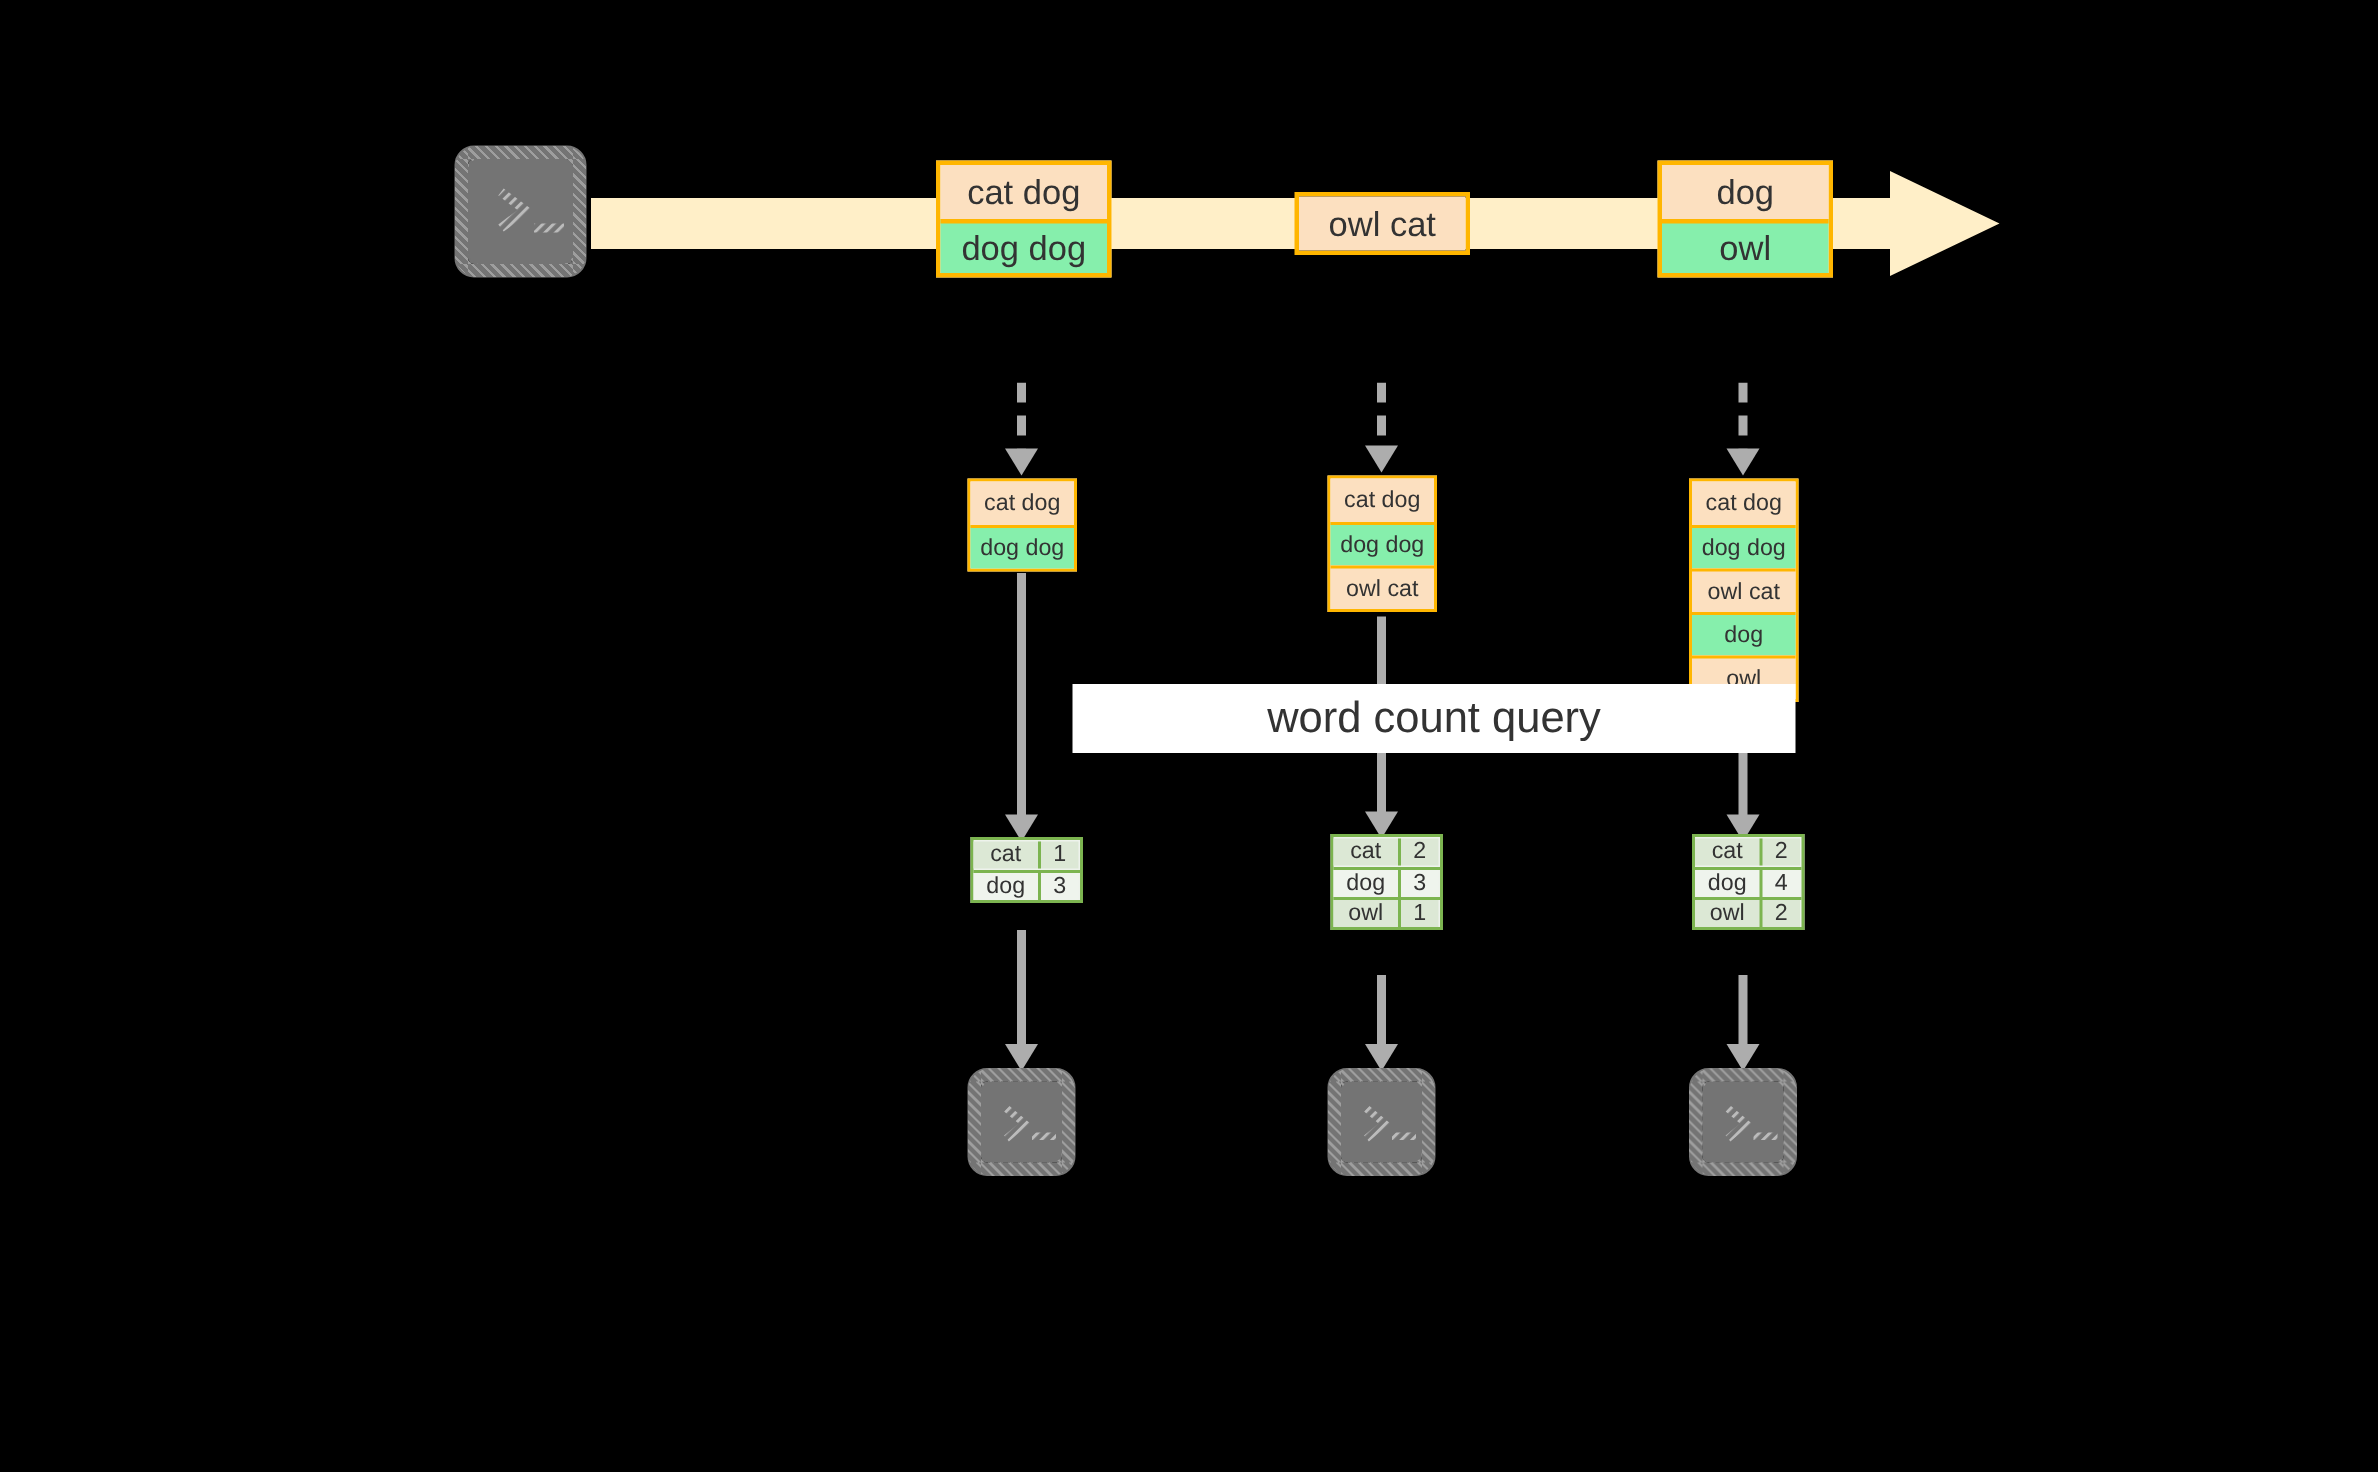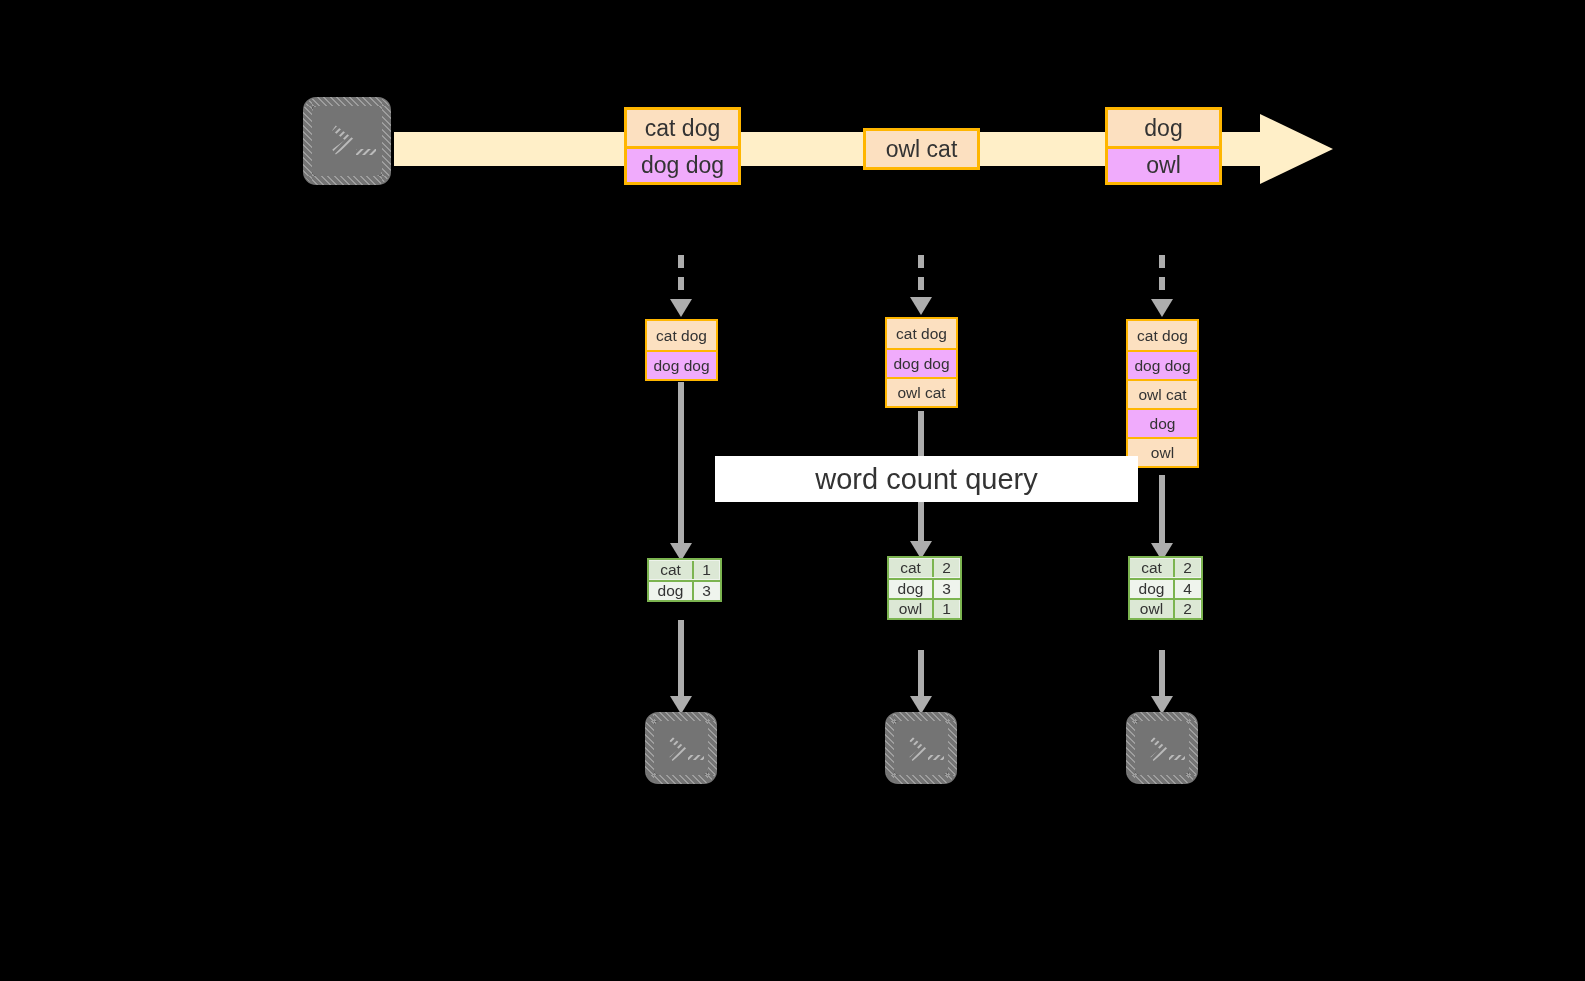--- a/index.html
+++ b/index.html
@@ -62,21 +62,21 @@
     background: #FFF6E8;
   }
   .msgrow {
     display: flex;
     align-items: center;
     justify-content: center;
     color: #333333;
     white-space: nowrap;
   }
   .msgrow.dark  { background: #FCE0C0; }
-  .msgrow.light { background: #f0abfc; }
+  .msgrow.light { background: #86efac; }
   .msgrow + .msgrow { border-top: 3px solid #FFB600; }
 
   
   .msgbox.big .msgrow { height: 36px; font-size: 23px; }
   
   .msgbox.small { border-width: 2.5px; }
   .msgbox.small .msgrow { height: 29px; font-size: 15.5px; }
   .msgbox.small .msgrow + .msgrow { border-top: 2.5px solid #FFB600; }
 
   
@@ -113,21 +113,21 @@
     width: 0; height: 0;
     border-left: 11px solid transparent;
     border-right: 11px solid transparent;
     border-top: 18px solid #ADADAD;
   }
 
   
   #query-label {
     position: absolute;
     left: 687px; top: 456px;
-    width: 423px; height: 46px;
+    width: 482px; height: 46px;
     background: #FFFFFF;
     display: flex; align-items: center; justify-content: center;
     font-size: 29px; color: #333333;
     white-space: nowrap;
   }
 </style>
 </head>
 <body>
 
 <div id="canvas">

